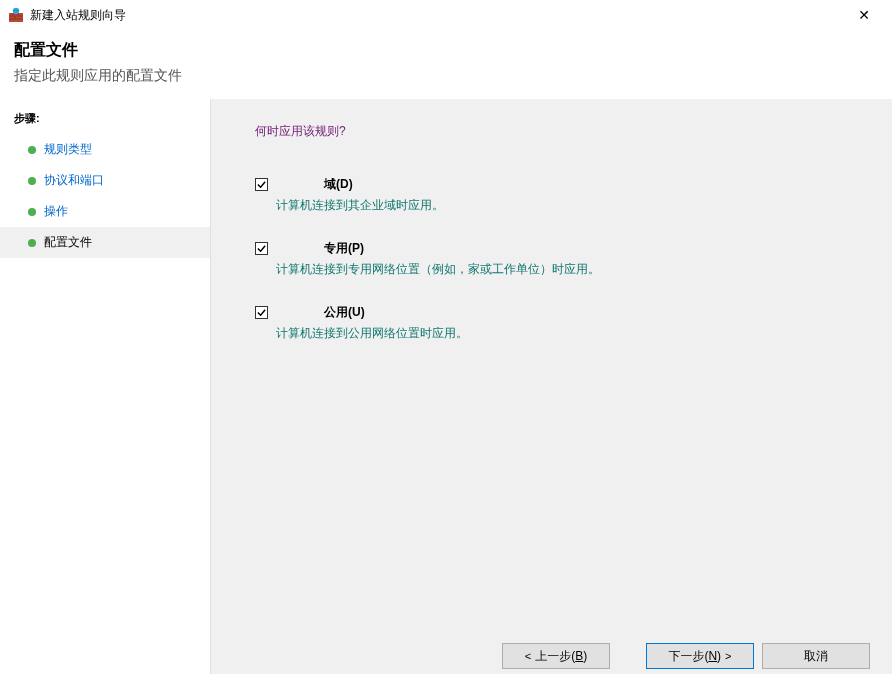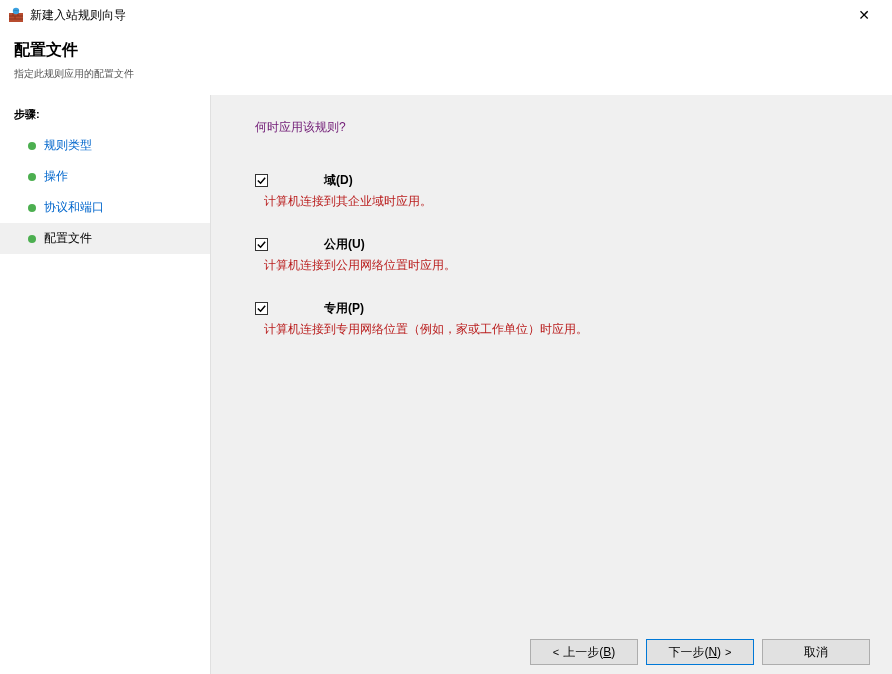--- a/index.html
+++ b/index.html
@@ -45,21 +45,21 @@
       padding: 10px 14px 14px 14px;
       border-bottom: 0;
     }
     .header-area h1 {
       font-size: 16px;
       font-weight: bold;
       color: #000;
       margin-bottom: 6px;
     }
     .header-area .subtitle {
-      font-size: 10px;
+      font-size: 14px;
       color: #555;
     }
     .body-area {
       display: flex;
       height: calc(674px - 30px - 60px);
     }
     .sidebar {
       width: 210px;
       background: #ffffff;
       padding: 8px 0 0 0;
@@ -135,22 +135,22 @@
       height: 11px;
     }
     .profile-group .label {
       font-size: 12px;
       font-weight: bold;
       color: #000;
       margin-left: 48px;
     }
     .profile-group .desc {
       font-size: 12px;
-      color: #b91c1c;
-      margin-left: 9px;
+      color: #0f766e;
+      margin-left: 21px;
       margin-top: 4px;
     }
     .footer {
       position: absolute;
       bottom: 14px;
       right: 22px;
       display: flex;
       gap: 8px;
     }
     .footer button {
@@ -166,20 +166,21 @@
       align-items: center;
       justify-content: center;
       gap: 4px;
     }
     .footer button:disabled {
       color: #888;
       cursor: default;
     }
     .footer button.default {
       border: 1px solid #0078d7;
+      margin-left: 28px;
     }
     .chev {
       font-size: 11px;
       color: inherit;
     }
     .underline {
       text-decoration: underline;
     }
   </style>
 </head>
@@ -210,25 +211,25 @@
 <div class="body-area">
   <div class="sidebar">
     <div class="steps-title">步骤:</div>
     <ul>
       <li class="link">
         <span class="bullet"></span>
         <span class="label">规则类型</span>
       </li>
       <li class="link">
         <span class="bullet"></span>
+        <span class="label">协议和端口</span>
+      </li>
+      <li class="link">
+        <span class="bullet"></span>
         <span class="label">操作</span>
-      </li>
-      <li class="link">
-        <span class="bullet"></span>
-        <span class="label">协议和端口</span>
       </li>
       <li class="active">
         <span class="bullet"></span>
         <span class="label">配置文件</span>
       </li>
     </ul>
   </div>
 
   <div class="main-panel">
     <div class="prompt">何时应用该规则?</div>
@@ -245,35 +246,35 @@
       <div class="desc">计算机连接到其企业域时应用。</div>
     </div>
 
     <div class="profile-group">
       <div class="row1">
         <span class="checkbox">
           <svg viewBox="0 0 12 12">
               <polyline points="2,6 5,9 10,3" fill="none" stroke="#000" stroke-width="1.6"></polyline>
             </svg>
         </span>
-        <span class="label">公用(U)</span>
+        <span class="label">专用(P)</span>
       </div>
-      <div class="desc">计算机连接到公用网络位置时应用。</div>
+      <div class="desc">计算机连接到专用网络位置（例如，家或工作单位）时应用。</div>
     </div>
 
     <div class="profile-group">
       <div class="row1">
         <span class="checkbox">
           <svg viewBox="0 0 12 12">
               <polyline points="2,6 5,9 10,3" fill="none" stroke="#000" stroke-width="1.6"></polyline>
             </svg>
         </span>
-        <span class="label">专用(P)</span>
+        <span class="label">公用(U)</span>
       </div>
-      <div class="desc">计算机连接到专用网络位置（例如，家或工作单位）时应用。</div>
+      <div class="desc">计算机连接到公用网络位置时应用。</div>
     </div>
 
     <div class="footer">
       <button>
         <span class="chev">&lt;</span>
         <span><span>上一步(</span><span class="underline">B</span><span>)</span></span>
       </button>
       <button class="default">
         <span><span>下一步(</span><span class="underline">N</span><span>)</span></span>
         <span class="chev">&gt;</span>

